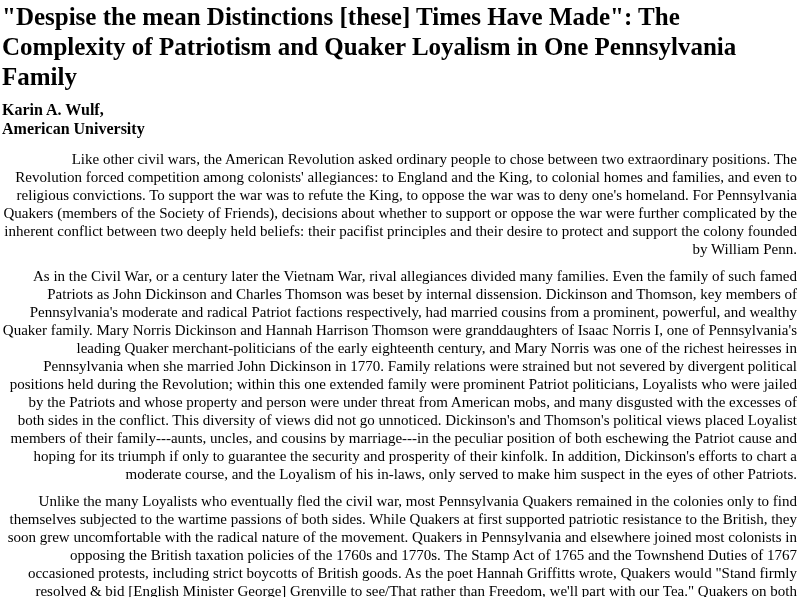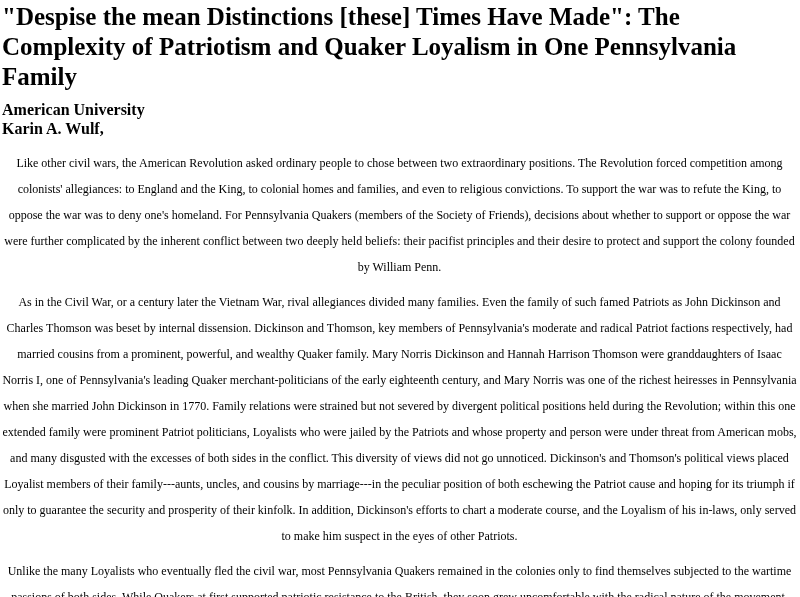--- a/index.html
+++ b/index.html
@@ -26,35 +26,35 @@
   }
   .author-block {
     margin: 0 0 12px 0;
   }
   .author-line {
     font-size: 16px;
     font-weight: bold;
     line-height: 19px;
   }
   .paper-body p {
-    font-size: 12px;
-    line-height: 26px;
+    font-size: 15px;
+    line-height: 18px;
     margin: 0 0 9px 0;
-    text-align: center;
+    text-align: right;
   }
 </style>
 </head>
 <body>
 
 <main class="page">
   <h1 class="paper-title">"Despise the mean Distinctions [these] Times Have Made": The Complexity of Patriotism and Quaker Loyalism in One Pennsylvania Family</h1>
 
   <div class="author-block">
+    <div class="author-line">Karin A. Wulf,</div>
     <div class="author-line">American University</div>
-    <div class="author-line">Karin A. Wulf,</div>
   </div>
 
   <div class="paper-body">
     <p>Like other civil wars, the American Revolution asked ordinary people to chose between two extraordinary positions. The Revolution forced competition among colonists' allegiances: to England and the King, to colonial homes and families, and even to religious convictions. To support the war was to refute the King, to oppose the war was to deny one's homeland. For Pennsylvania Quakers (members of the Society of Friends), decisions about whether to support or oppose the war were further complicated by the inherent conflict between two deeply held beliefs: their pacifist principles and their desire to protect and support the colony founded by William Penn.</p>
     <p>As in the Civil War, or a century later the Vietnam War, rival allegiances divided many families. Even the family of such famed Patriots as John Dickinson and Charles Thomson was beset by internal dissension. Dickinson and Thomson, key members of Pennsylvania's moderate and radical Patriot factions respectively, had married cousins from a prominent, powerful, and wealthy Quaker family. Mary Norris Dickinson and Hannah Harrison Thomson were granddaughters of Isaac Norris I, one of Pennsylvania's leading Quaker merchant-politicians of the early eighteenth century, and Mary Norris was one of the richest heiresses in Pennsylvania when she married John Dickinson in 1770. Family relations were strained but not severed by divergent political positions held during the Revolution; within this one extended family were prominent Patriot politicians, Loyalists who were jailed by the Patriots and whose property and person were under threat from American mobs, and many disgusted with the excesses of both sides in the conflict. This diversity of views did not go unnoticed. Dickinson's and Thomson's political views placed Loyalist members of their family---aunts, uncles, and cousins by marriage---in the peculiar position of both eschewing the Patriot cause and hoping for its triumph if only to guarantee the security and prosperity of their kinfolk. In addition, Dickinson's efforts to chart a moderate course, and the Loyalism of his in-laws, only served to make him suspect in the eyes of other Patriots.</p>
     <p>Unlike the many Loyalists who eventually fled the civil war, most Pennsylvania Quakers remained in the colonies only to find themselves subjected to the wartime passions of both sides. While Quakers at first supported patriotic resistance to the British, they soon grew uncomfortable with the radical nature of the movement. Quakers in Pennsylvania and elsewhere joined most colonists in opposing the British taxation policies of the 1760s and 1770s. The Stamp Act of 1765 and the Townshend Duties of 1767 occasioned protests, including strict boycotts of British goods. As the poet Hannah Griffitts wrote, Quakers would "Stand firmly resolved &amp; bid [English Minister George] Grenville to see/That rather than Freedom, we'll part with our Tea." Quakers on both sides of the Atlantic heralded the repeal of the Stamp Act and most of the Townshend duties. After these initial forays into protest politics, however, Quakers became uneasy with the Patriots' increasingly radical and sometimes violent responses to British actions. The Tea Act of 1773 was followed by the Boston Tea Party, and the passage of the Coercive or Intolerable Acts closing Boston's port was quickly succeeded by the formation of the First Continental Congress. This seemed too much. Quakers saw that Patriots' interest in reconciliation with the British was waning, and their fears of imminent warfare proved too quickly well founded by the outbreak of fighting at Lexington and Concord.</p>
 
   </div>
 </main>
 

